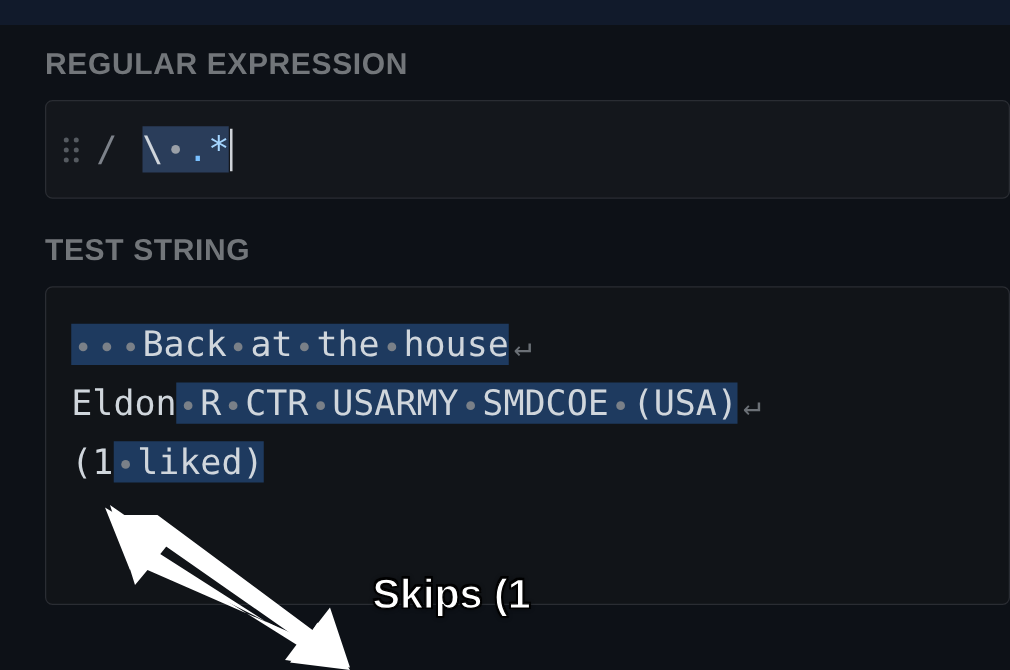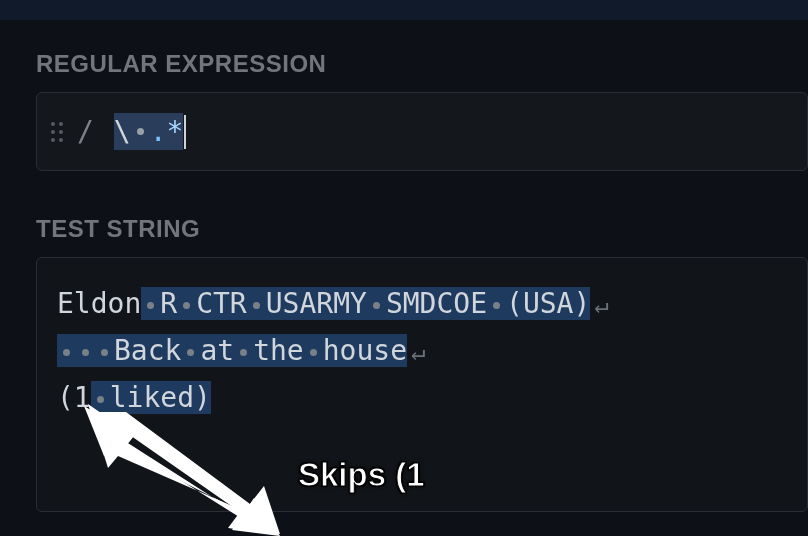--- a/index.html
+++ b/index.html
@@ -8,21 +8,21 @@
     height: 536px;
     background: #0d1117;
     font-family: "SF Mono", "Monaco", "Menlo", "Consolas", monospace;
     overflow: hidden;
   }
   .top-strip {
     height: 20px;
     background: #111a2b;
   }
   .container {
-    padding: 30px 0 0 36px;
+    padding: 18px 0 0 36px;
   }
   .section-label {
     font-family: -apple-system, "Segoe UI", Arial, sans-serif;
     font-size: 24px;
     font-weight: 600;
     letter-spacing: 0.5px;
     color: #72767a;
     margin-bottom: 14px;
   }
   .regex-box {
@@ -79,21 +79,21 @@
     vertical-align: middle;
   }
   .ws-dot.light { background: #9aa0a8; }
   .caret {
     width: 2px;
     height: 34px;
     background: #cfd3d8;
     display: inline-block;
     margin-left: 1px;
   }
-  .section-label.ts { margin-top: 44px; margin-bottom: 14px; }
+  .section-label.ts { margin-top: 28px; margin-bottom: 14px; }
   .test-box {
     background: #111418;
     border: 1px solid #2a2d33;
     border-radius: 6px;
     padding: 22px 20px 90px 20px;
     font-size: 28px;
     color: #d0d6dc;
     line-height: 1.68;
     position: relative;
     margin-right: 0;
@@ -159,24 +159,24 @@
         <span class="tok-quant">*</span>
       </span>
       <span class="caret"></span>
     </span>
   </div>
 
   <div class="section-label ts">TEST STRING</div>
 
   <div class="test-box">
     <div class="test-line">
-      <span class="plain">Eldon</span><span class="match"><span class="ws-dot"></span>R<span class="ws-dot"></span>CTR<span class="ws-dot"></span>USARMY<span class="ws-dot"></span>SMDCOE<span class="ws-dot"></span>(USA)</span><span class="newline-glyph">↵</span>
+      <span class="match"><span class="ws-dot"></span><span class="ws-dot"></span><span class="ws-dot"></span>Back<span class="ws-dot"></span>at<span class="ws-dot"></span>the<span class="ws-dot"></span>house</span><span class="newline-glyph">↵</span>
     </div>
     <div class="test-line">
-      <span class="match"><span class="ws-dot"></span><span class="ws-dot"></span><span class="ws-dot"></span>Back<span class="ws-dot"></span>at<span class="ws-dot"></span>the<span class="ws-dot"></span>house</span><span class="newline-glyph">↵</span>
+      <span class="plain">Eldon</span><span class="match"><span class="ws-dot"></span>R<span class="ws-dot"></span>CTR<span class="ws-dot"></span>USARMY<span class="ws-dot"></span>SMDCOE<span class="ws-dot"></span>(USA)</span><span class="newline-glyph">↵</span>
     </div>
     <div class="test-line">
       <span class="plain">(1</span><span class="match"><span class="ws-dot"></span>liked)</span>
     </div>
   </div>
 
 </div>
 
 <div class="anno">
   <svg width="260" height="140">

